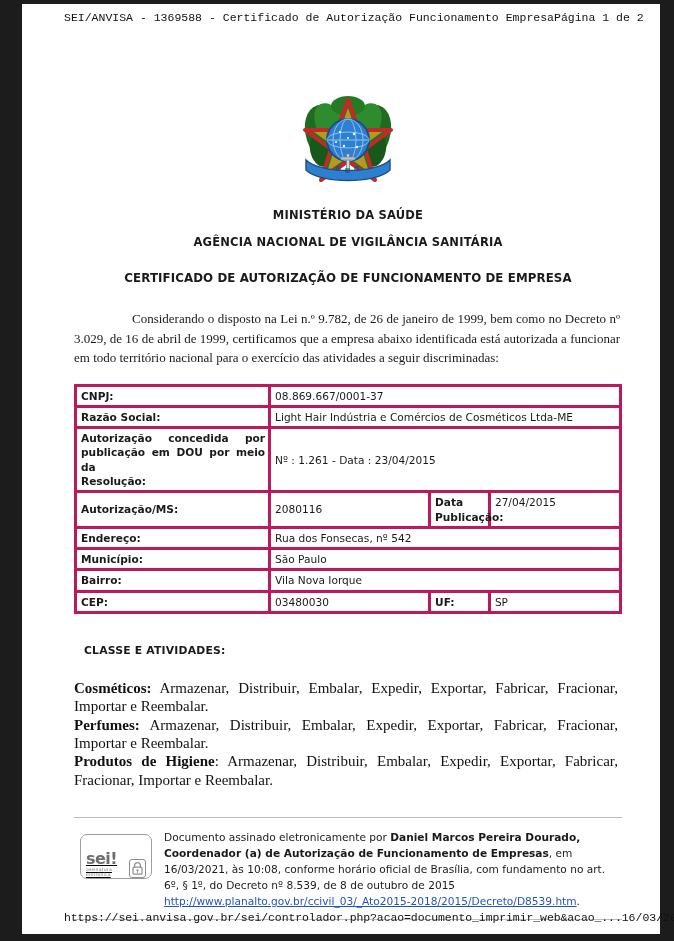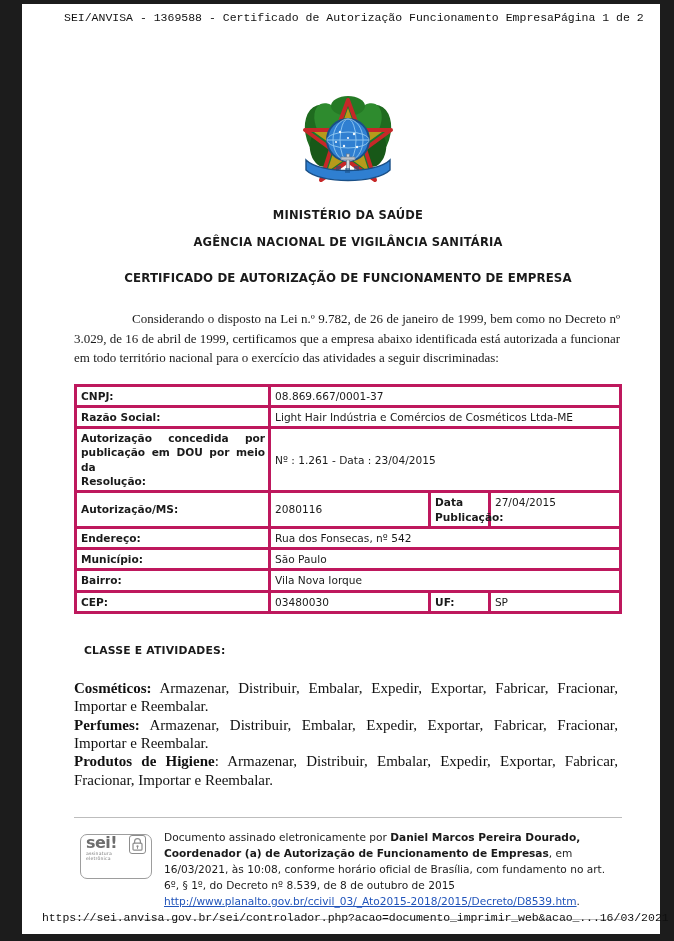--- a/index.html
+++ b/index.html
@@ -34,21 +34,21 @@
     width: 638px;
     padding: 0 22px 0 42px;
     display: flex;
     justify-content: space-between;
     align-items: baseline;
   }
   .print-footer {
     position: absolute;
     left: 0; bottom: 10px;
     width: 638px;
-    padding: 0 30px 0 20px;
+    padding: 0 30px 0 42px;
     display: flex;
     justify-content: space-between;
     align-items: baseline;
   }
   .print-footer .url { letter-spacing: -0.1px; }
 
   
   #doc {
     position: absolute;
     left: 0; top: 60px;
@@ -151,25 +151,26 @@
     margin-top: 10px;
     gap: 12px;
   }
   .sei-logo {
     flex: 0 0 auto;
     width: 72px; height: 45px;
     border: 1px solid #9d9d9d;
     border-radius: 7px;
     background: #fff;
     display: flex;
-    align-items: flex-start;
+    align-items: flex-end;
     justify-content: center;
     gap: 12px;
     margin-top: 6px;
     margin-left: 6px;
+    text-decoration: underline;
   }
   .sei-text { line-height: 1; text-align: left; }
   .sei-word {
     font-family: "DejaVu Sans", sans-serif;
     font-weight: bold;
     font-size: 16px;
     color: #6d6d6d;
     letter-spacing: -0.5px;
   }
   .sei-sub {

